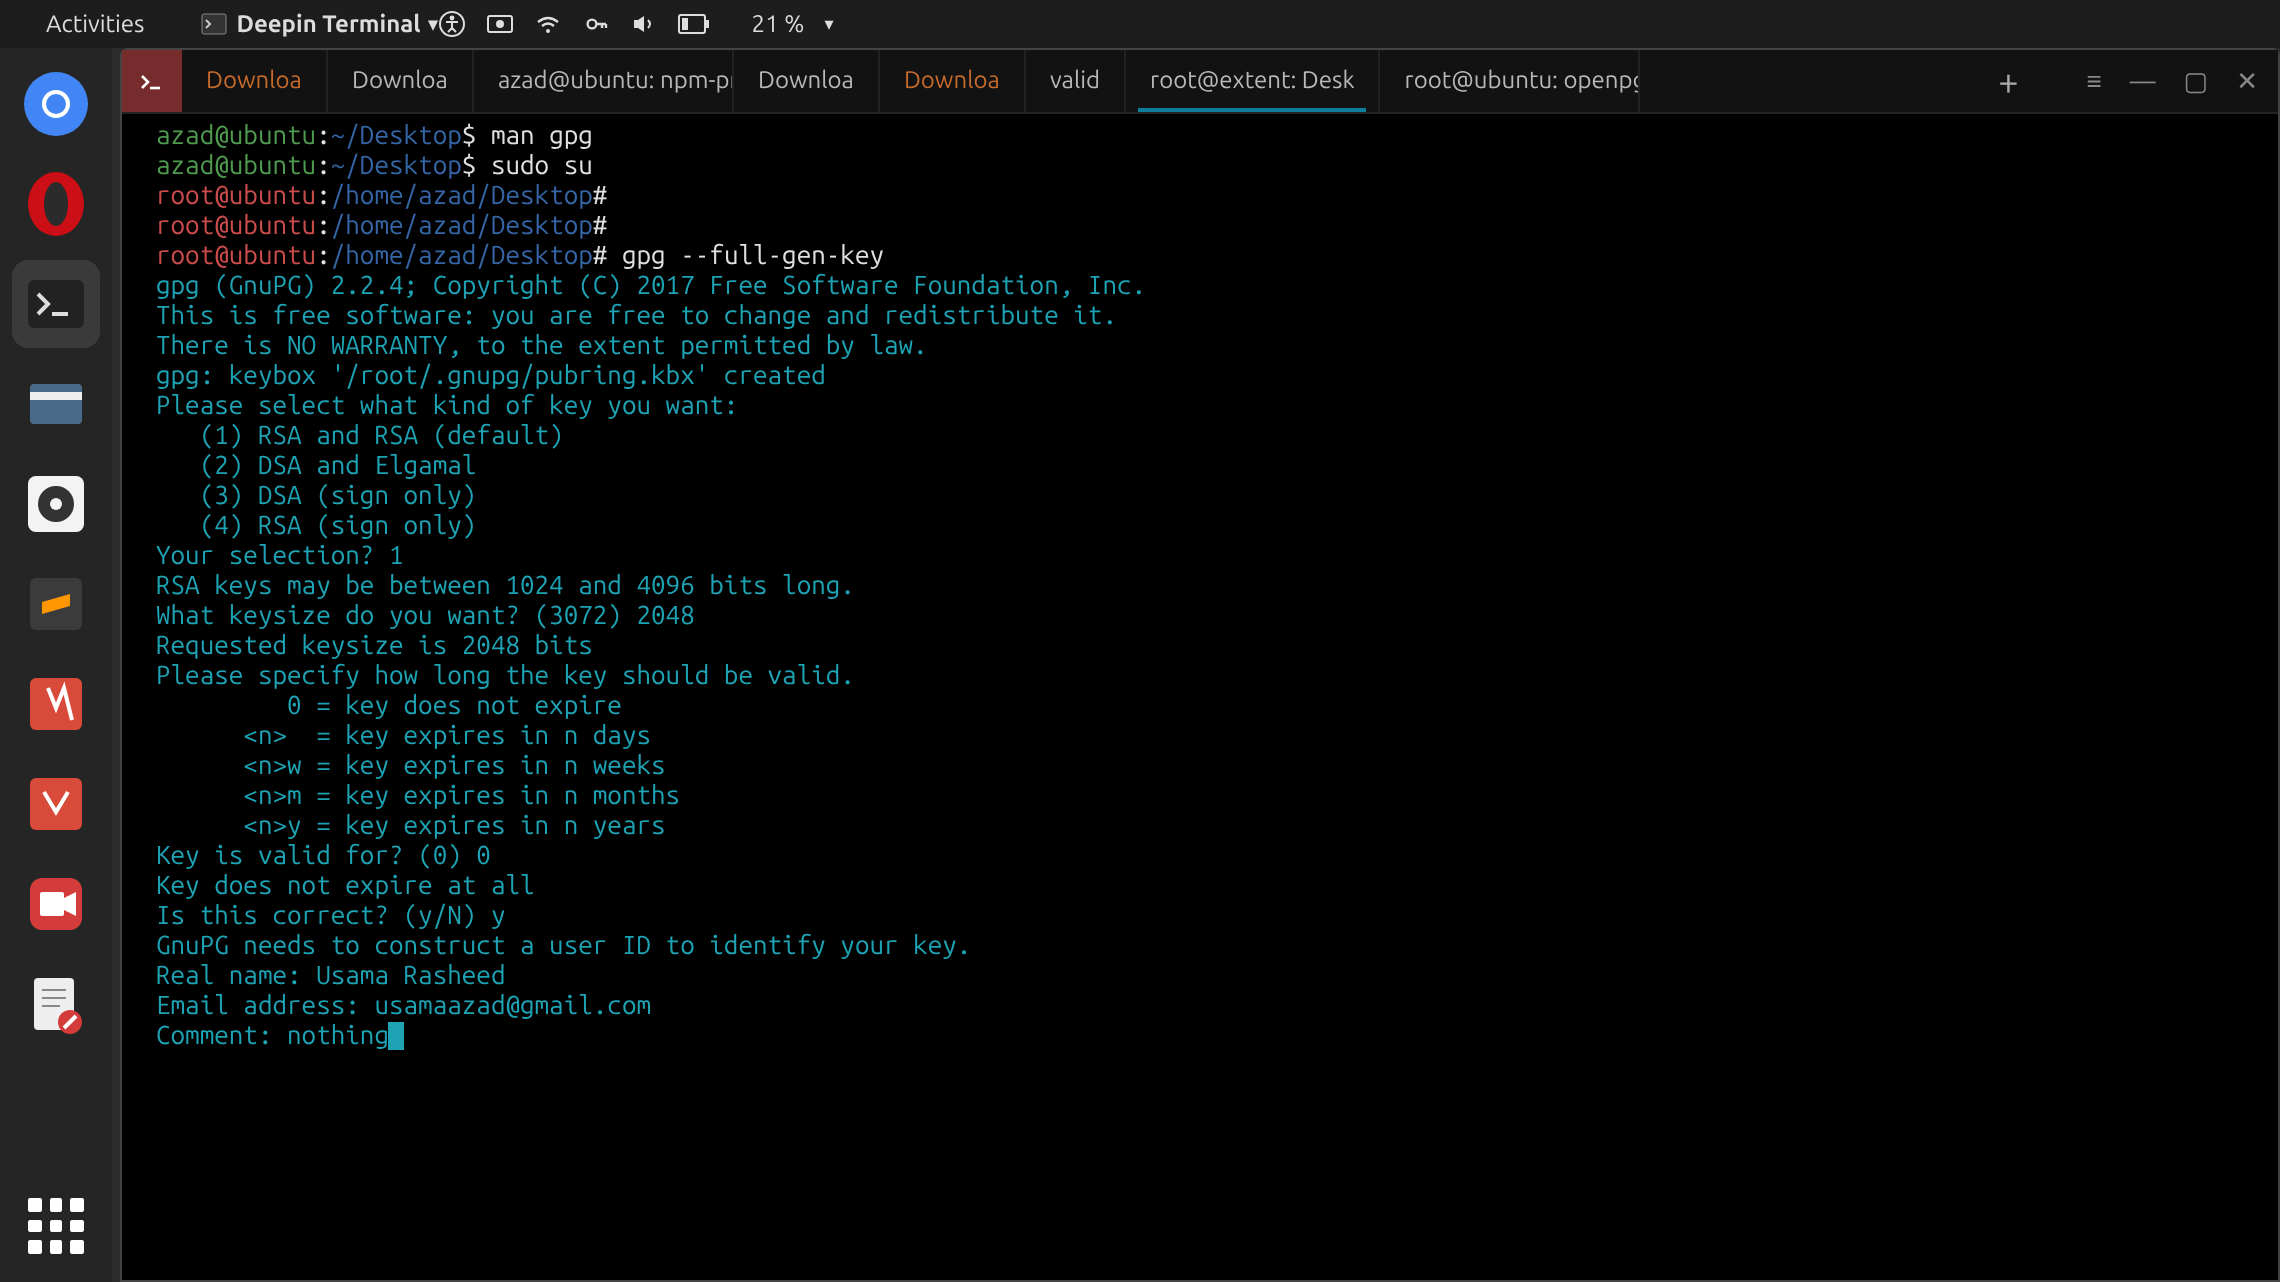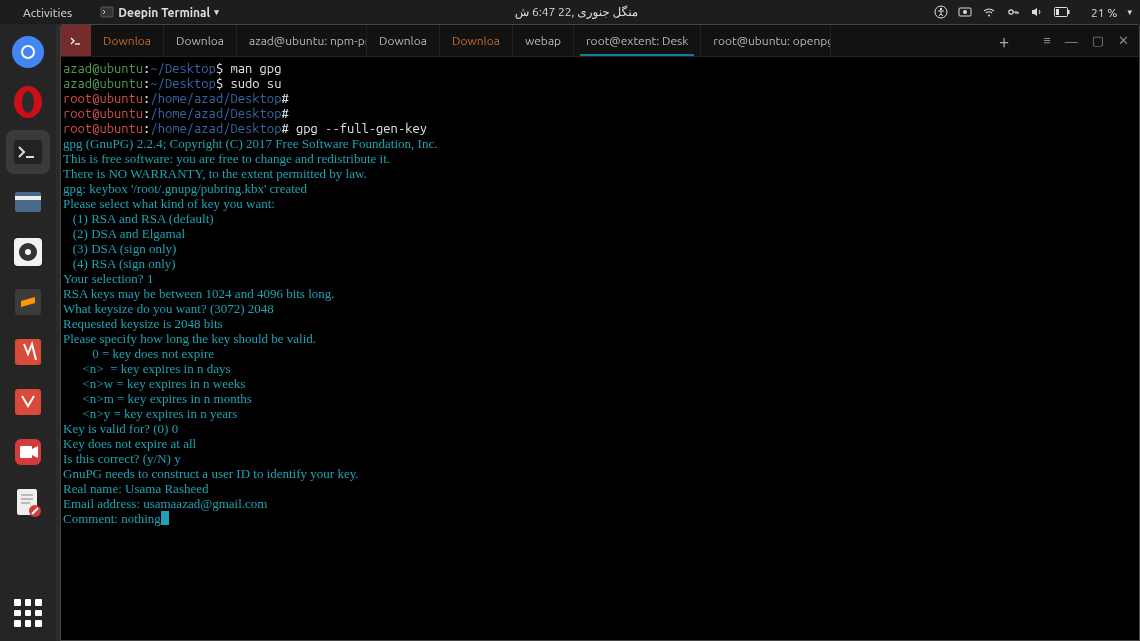--- a/index.html
+++ b/index.html
@@ -119,31 +119,31 @@
   padding-right: 10px;
   color: #888;
   font-size: 13px;
 }
 .tab-controls .plus { font-size: 18px; color: #aaa; margin-right: 20px; }
 .tab-controls .wc { cursor: pointer; }
 
 .term {
   flex: 1;
   background: #000;
-  padding: 4px 2px;
+  padding: 4px 17px;
   font-family: "Ubuntu Mono", "DejaVu Sans Mono", monospace;
   font-size: 13px;
   line-height: 15px;
   color: #d0d0d0;
   white-space: pre;
   overflow: hidden;
 }
 .c-green { color: #4e9a4e; }
 .c-blue  { color: #3465a4; }
-.c-cyan  { color: #1da3b4; font-family: Liberation Serif, serif; }
+.c-cyan  { color: #1da3b4; }
 .c-red   { color: #cc4c4c; }
 .c-white { color: #e0e0e0; }
 .cursor {
   display: inline-block;
   width: 8px;
   height: 14px;
   background: #1da3b4;
   vertical-align: text-bottom;
   margin-left: 0px;
 }
@@ -156,21 +156,20 @@
     <span>Activities</span>
     <span class="app-indicator">
       <svg width="14" height="14" viewBox="0 0 14 14">
           <rect x="1" y="2" width="12" height="10" rx="1" fill="#333" stroke="#888" stroke-width="0.5"></rect>
           <path d="M3 5 L5 7 L3 9" stroke="#ccc" stroke-width="1" fill="none"></path>
         </svg>
       <span>Deepin Terminal</span>
       <span style="font-size:9px;">▾</span>
     </span>
   </div>
-  <div class="topbar-center">منگل جنوری ,22 6:47 ‫ش</div>
   <div class="topbar-right">
     <span class="topbar-icon">
         <svg width="14" height="14" viewBox="0 0 14 14">
           <circle cx="7" cy="7" r="6" fill="none" stroke="#ddd" stroke-width="1"></circle>
           <circle cx="7" cy="4" r="1.2" fill="#ddd"></circle>
           <path d="M4 6 L10 6 M7 6 L7 10 M5 11 L7 9 L9 11" stroke="#ddd" stroke-width="1" fill="none"></path>
         </svg>
       </span>
     <span class="topbar-icon">
         <svg width="14" height="14" viewBox="0 0 14 14">
@@ -299,21 +298,21 @@
           <path d="M3 4 L6 7 L3 10" stroke="#fff" stroke-width="1.3" fill="none"></path>
           <line x1="7" y1="10" x2="12" y2="10" stroke="#fff" stroke-width="1.3"></line>
         </svg>
     </div>
     <div id="tabs-container" style="display:flex;">
         <div class="tab highlight">Downloa</div>
         <div class="tab">Downloa</div>
         <div class="tab">azad@ubuntu: npm-pr</div>
         <div class="tab">Downloa</div>
         <div class="tab highlight">Downloa</div>
-        <div class="tab">webap</div>
+        <div class="tab">valid</div>
         <div class="tab active">root@extent: Desk</div>
         <div class="tab">root@ubuntu: openpgp-rev</div>
       </div>
     <div class="tab-controls">
       <span class="plus">+</span>
       <span class="wc">≡</span>
       <span class="wc">—</span>
       <span class="wc">▢</span>
       <span class="wc">✕</span>
     </div>

